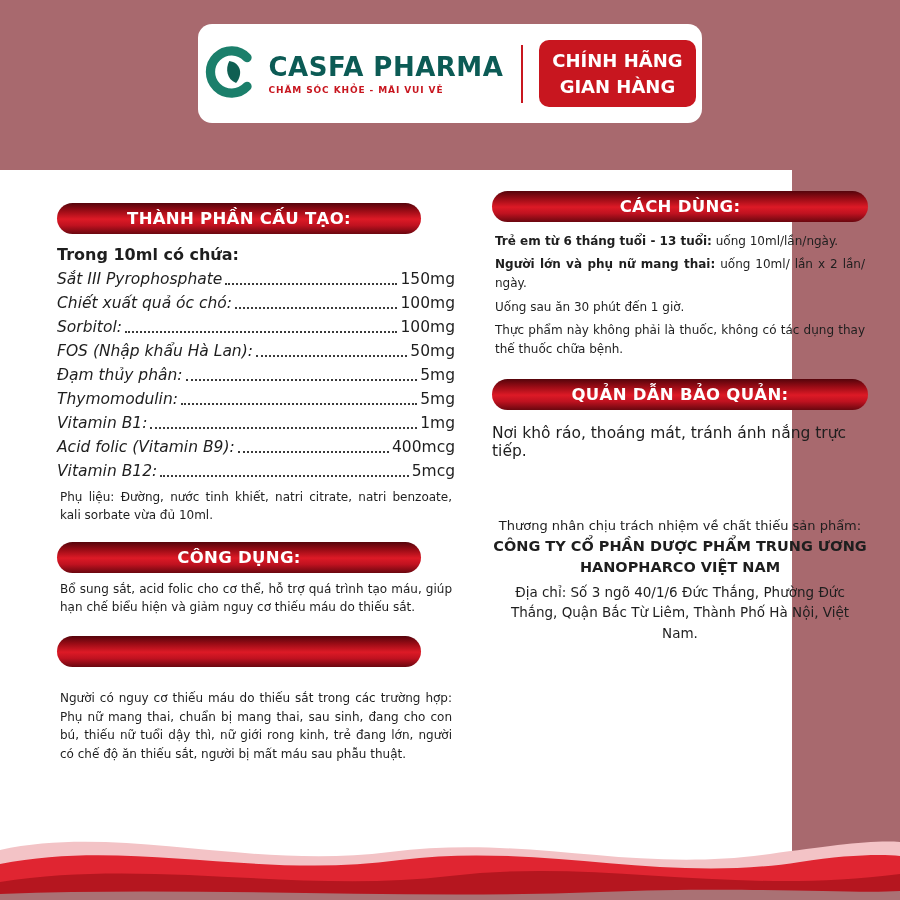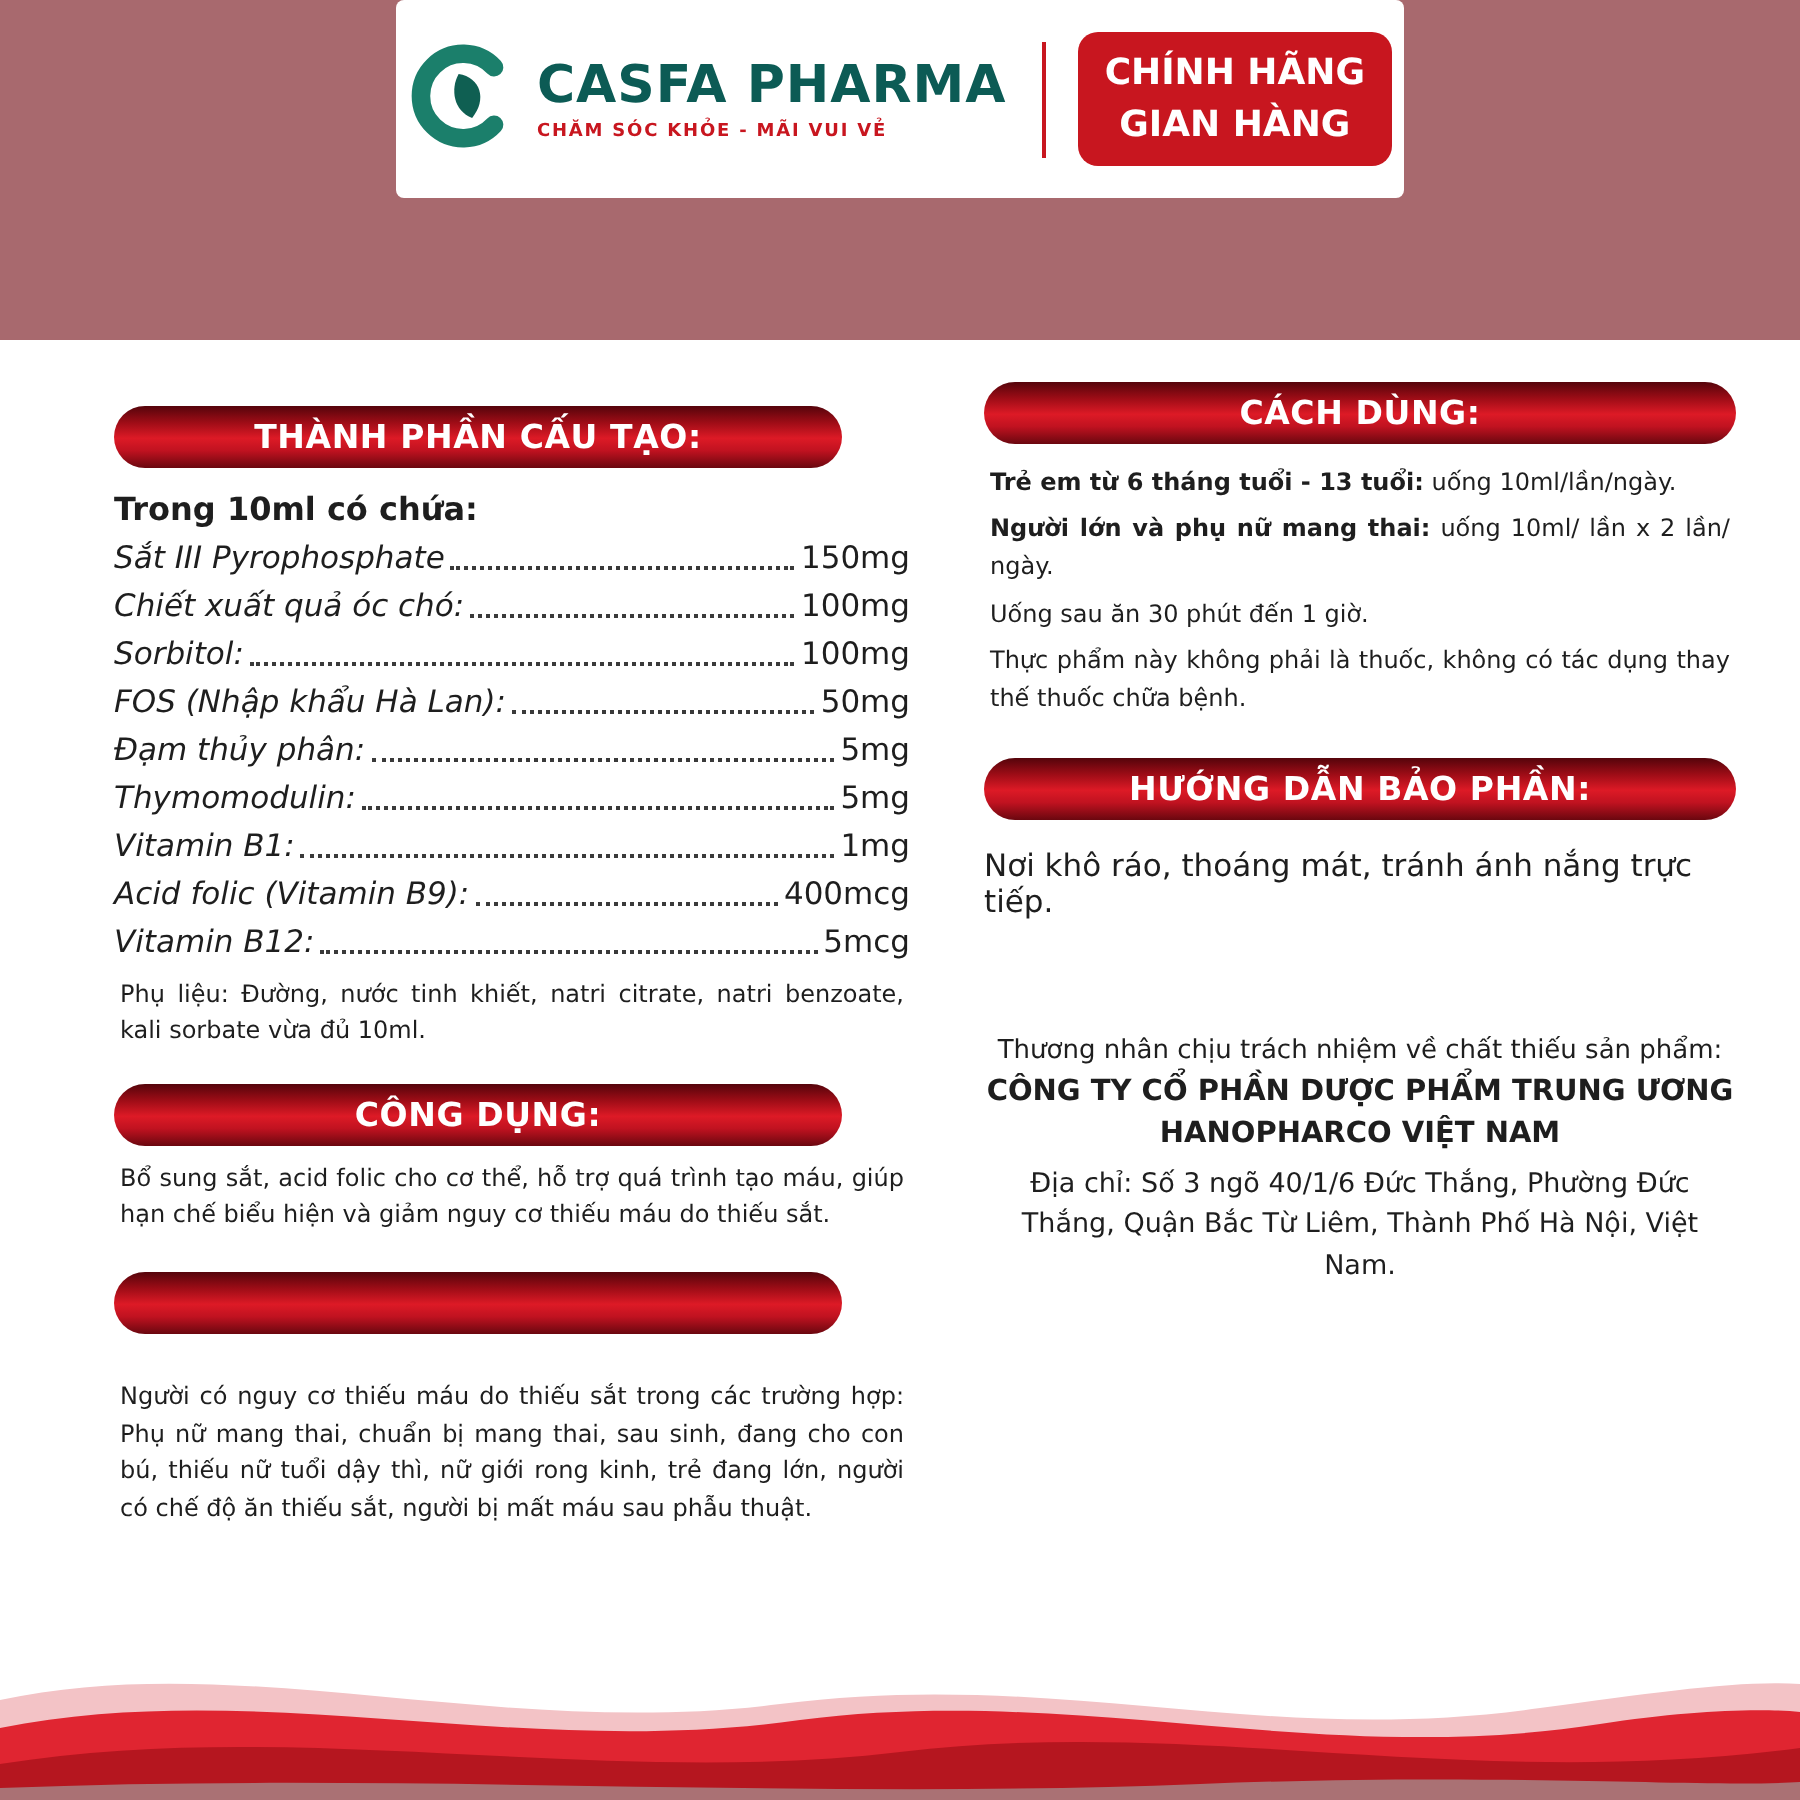--- a/index.html
+++ b/index.html
@@ -1,31 +1,31 @@
 <!DOCTYPE html>
 <html><head>
 <meta charset="utf-8">
 <style>
   html,body{margin:0;padding:0;}
   body{width:900px;height:900px;font-family:"DejaVu Sans","Liberation Sans",sans-serif;}
   .page{position:relative;width:900px;height:900px;background:#a8696e;overflow:hidden;}
 
   
-  .header-card{position:absolute;left:198px;top:0;width:504px;height:99px;background:#fff;
-    border-radius:4px;display:flex;align-items:center;justify-content:center;}
+  .header-card{position:absolute;left:198px;top:24px;width:504px;height:99px;background:#fff;
+    border-radius:14px;display:flex;align-items:center;justify-content:center;}
   .logo{display:flex;align-items:center;gap:10px;}
   .brand-block{display:flex;flex-direction:column;}
   .brand{font-size:26px;font-weight:bold;color:#0c5b55;letter-spacing:.5px;white-space:nowrap;}
   .tagline{font-size:9px;color:#c8161f;font-weight:bold;letter-spacing:.9px;margin-top:3px;white-space:nowrap;}
   .divider{width:2px;height:58px;background:#c8161f;margin:0 16px 0 18px;}
   .badge{background:#c8161f;color:#fff;border-radius:10px;padding:8px 13px;text-align:center;
     font-weight:bold;font-size:18px;line-height:1.4;white-space:nowrap;}
 
   
-  .sheet{position:absolute;left:0;top:170px;width:900px;height:730px;background:#fff;}
+  .sheet{position:absolute;left:0;top:170px;width:792px;height:730px;background:#fff;}
   .col-left{position:absolute;left:57px;top:33px;width:398px;color:#1e1e1e;}
   .col-right{position:absolute;left:492px;top:21px;width:376px;color:#1e1e1e;}
 
   .banner{height:31px;border-radius:16px;color:#fff;font-weight:bold;font-size:16.5px;
     display:flex;align-items:center;justify-content:center;letter-spacing:.3px;
     background:linear-gradient(180deg,#55040b 0%,#9c0c16 26%,#dd1a26 52%,#c01220 72%,#6a070f 100%);}
   .banner.slim{width:364px;}
 
   .subtitle{font-weight:bold;font-size:16px;margin-top:11px;}
   .ing-row{display:flex;align-items:flex-end;height:24px;font-size:15.5px;}
@@ -142,21 +142,21 @@
     <div class="col-right">
       <div class="banner">CÁCH DÙNG:</div>
 
       <div class="usage-block">
         <p class="para"><span class="lead">Trẻ em từ 6 tháng tuổi - 13 tuổi:</span> <span>uống 10ml/lần/ngày.</span></p>
         <p class="para"><span class="lead">Người lớn và phụ nữ mang thai:</span> <span>uống 10ml/ lần x 2 lần/ ngày.</span></p>
         <p class="para">Uống sau ăn 30 phút đến 1 giờ.</p>
         <p class="para">Thực phẩm này không phải là thuốc, không có tác dụng thay thế thuốc chữa bệnh.</p>
       </div>
 
-      <div class="banner mt20">HƯỚNG DẪN BẢO PHẦN:</div>
+      <div class="banner mt20">QUẢN DẪN BẢO QUẢN:</div>
       <div class="storage-text">Nơi khô ráo, thoáng mát, tránh ánh nắng trực tiếp.</div>
 
       <div class="distributor">
         <div class="dist-note">Thương nhân chịu trách nhiệm về chất thiếu sản phẩm:</div>
         <div class="dist-company">
           <div>CÔNG TY CỔ PHẦN DƯỢC PHẨM TRUNG ƯƠNG</div>
           <div>HANOPHARCO VIỆT NAM</div>
         </div>
         <div class="dist-address">Địa chỉ: Số 3 ngõ 40/1/6 Đức Thắng, Phường Đức Thắng, Quận Bắc Từ Liêm, Thành Phố Hà Nội, Việt Nam.</div>
       </div>

